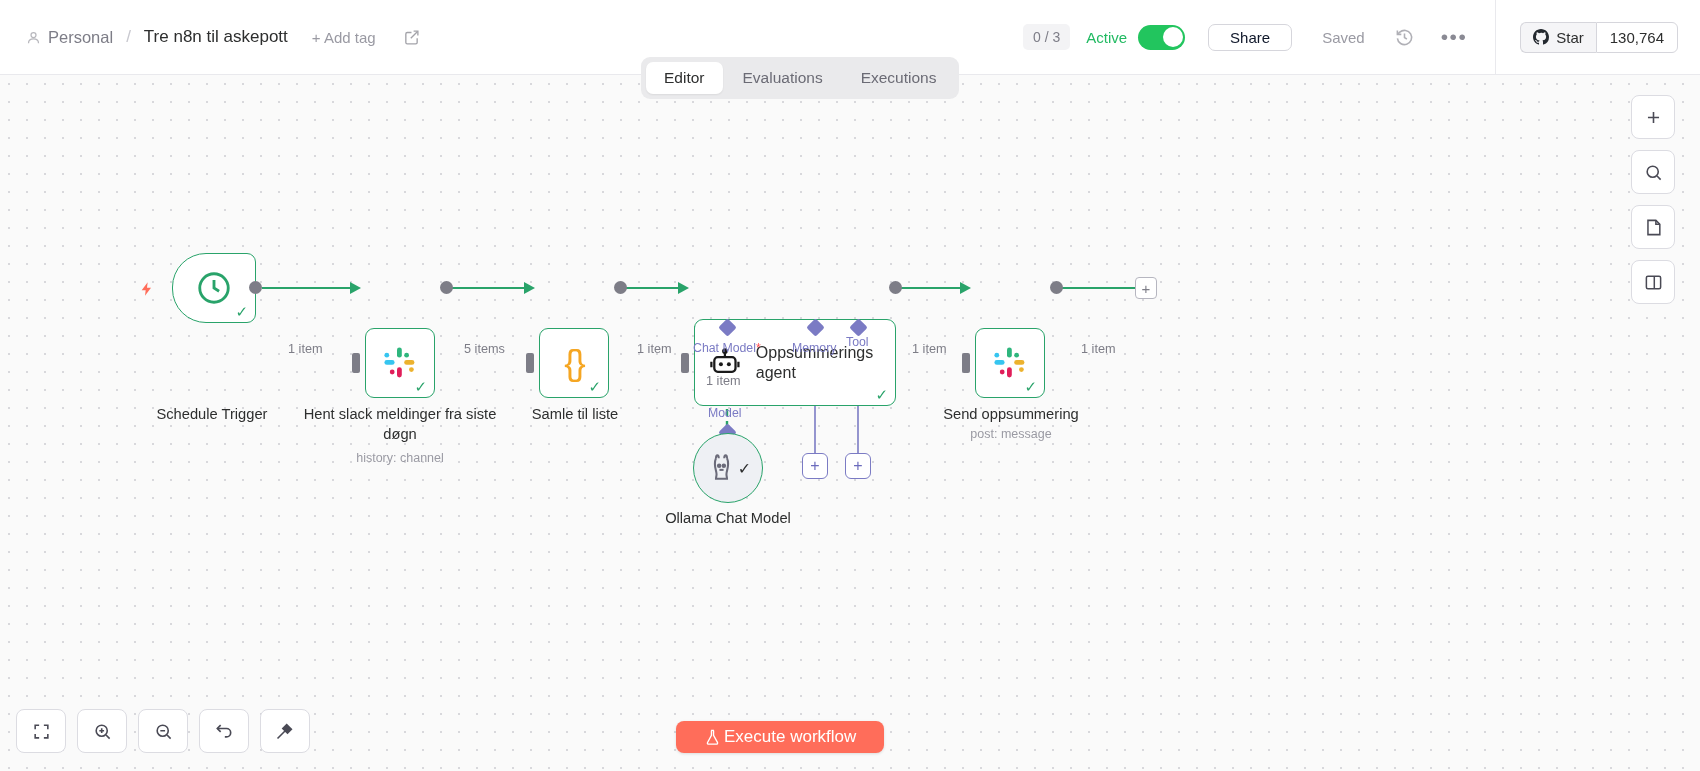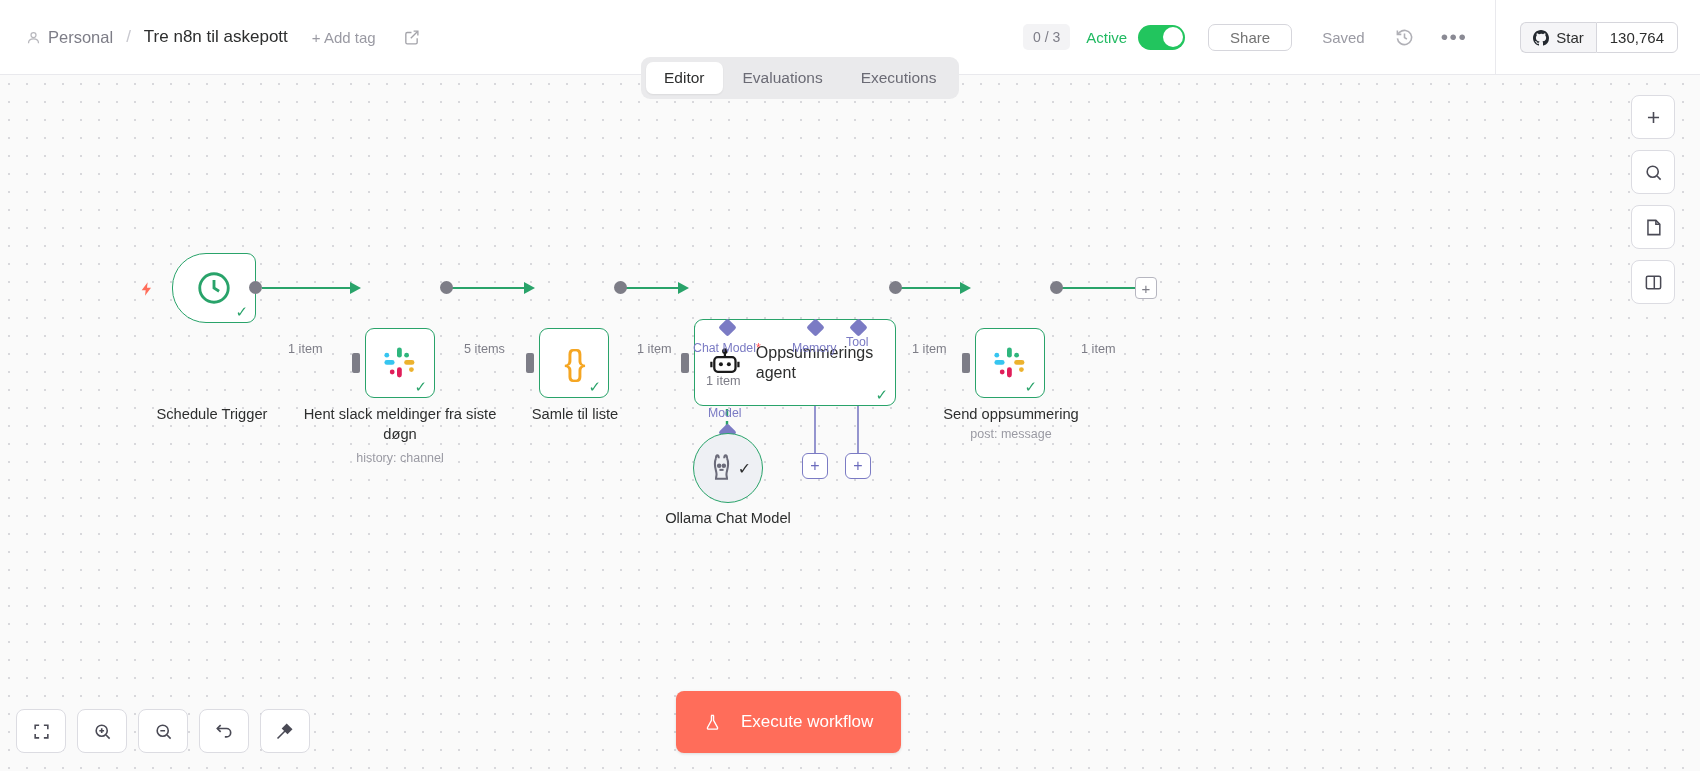--- a/index.html
+++ b/index.html
@@ -36,31 +36,31 @@
   .toggle {
     width:47px; height:25px; border-radius:13px; background:#22c55e;
     position:relative; cursor:pointer; margin-right:23px;
   }
   .toggle::after {
     content:""; position:absolute; right:2.5px; top:2.5px;
     width:20px; height:20px; border-radius:50%; background:#fff;
   }
   .share-btn {
     border:1px solid #d6d6dc; border-radius:7px; background:#fff;
-    font-size:15px; color:#737373; padding:4px 21px; cursor:pointer;
+    font-size:15px; color:#0f172a; padding:4px 21px; cursor:pointer;
     font-family:inherit;
   }
   .saved-label { font-size:15px; color:#9a9aa3; margin-left:30px; }
   .hist-icon { margin-left:30px; width:19px; height:19px; opacity:.6; cursor:pointer; }
   .dots-btn { margin-left:27px; font-size:21px; color:#8a8a94; cursor:pointer; letter-spacing:1.5px; line-height:10px; }
 
   .gh-divider { width:1px; height:75px; background:#e9e9ed; margin-left:28px; }
   .gh-wrap { display:flex; align-items:center; margin-left:24px; margin-right:22px; }
   .gh-star {
-    display:flex; align-items:flex-end; gap:7px;
+    display:flex; align-items:center; gap:7px;
     background:#f5f5f7; border:1px solid #d6d6dc; border-right:none;
     border-radius:6px 0 0 6px; padding:6px 12px; font-size:15px; cursor:pointer;
   }
   .gh-count {
     background:#fff; border:1px solid #d6d6dc; border-radius:0 6px 6px 0;
     padding:6px 13px; font-size:15px; cursor:pointer;
   }
 
   
   #tabs {
@@ -94,22 +94,22 @@
   #bottom-tools { position:absolute; left:16px; bottom:18px; display:flex; gap:11px; z-index:20;}
   .bt-btn {
     width:50px; height:44px; background:#fff; border:1px solid #dcdce2; border-radius:8px;
     display:flex; align-items:center; justify-content:center; cursor:pointer;
   }
 
   
   #execute-btn {
     position:absolute; left:676px; bottom:18px;
     background:#ff6d5a; color:#fff; border:none; border-radius:8px;
-    height:62px; padding:0 28px; font-size:17px; cursor:pointer;
-    display:flex; align-items:center; gap:20px; font-family:inherit;
+    height:32px; padding:0 28px; font-size:17px; cursor:pointer;
+    display:flex; align-items:center; gap:3px; font-family:inherit;
     box-shadow:0 1px 3px rgba(0,0,0,.12);
   }
 
   
   .node {
     position:absolute; width:70px; height:70px;
     background:#fff; border:1.6px solid #29a36a; border-radius:9px;
     display:flex; align-items:center; justify-content:center;
   }
   .node.trigger { border-radius:34px 9px 9px 34px; width:84px; }

